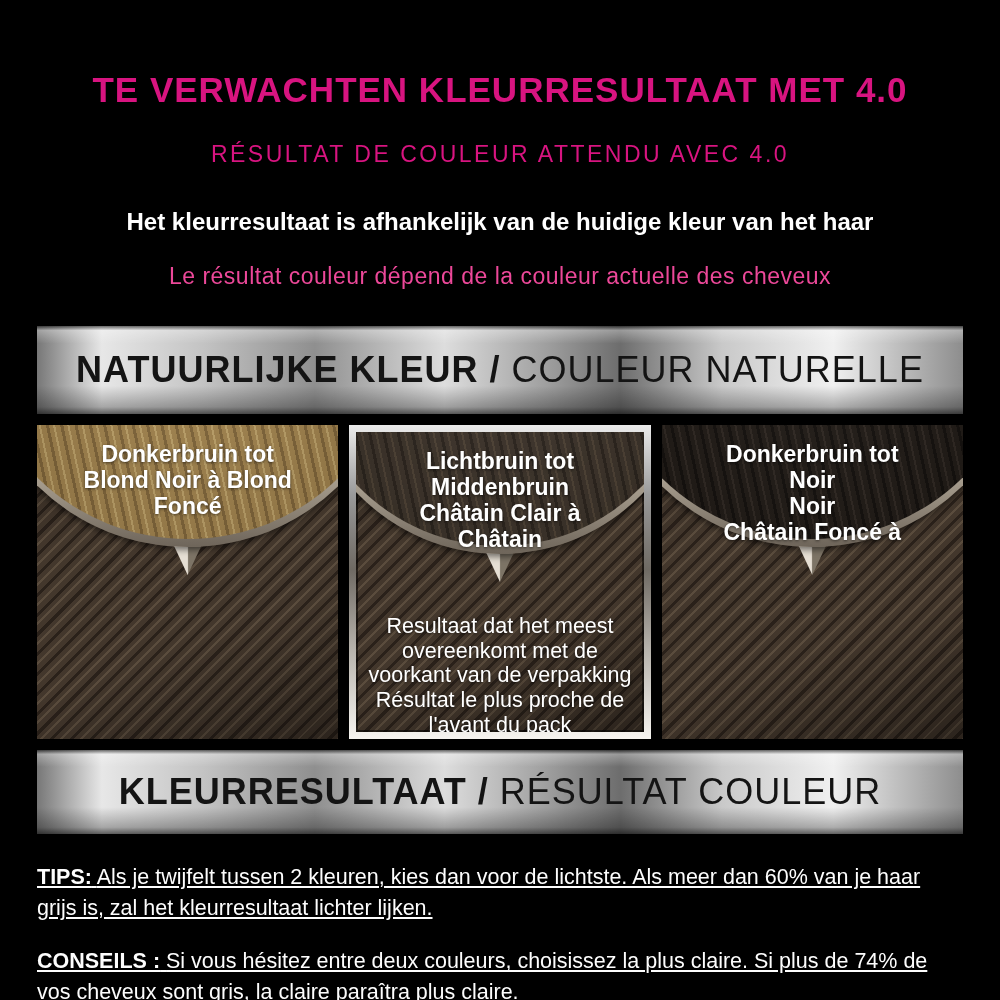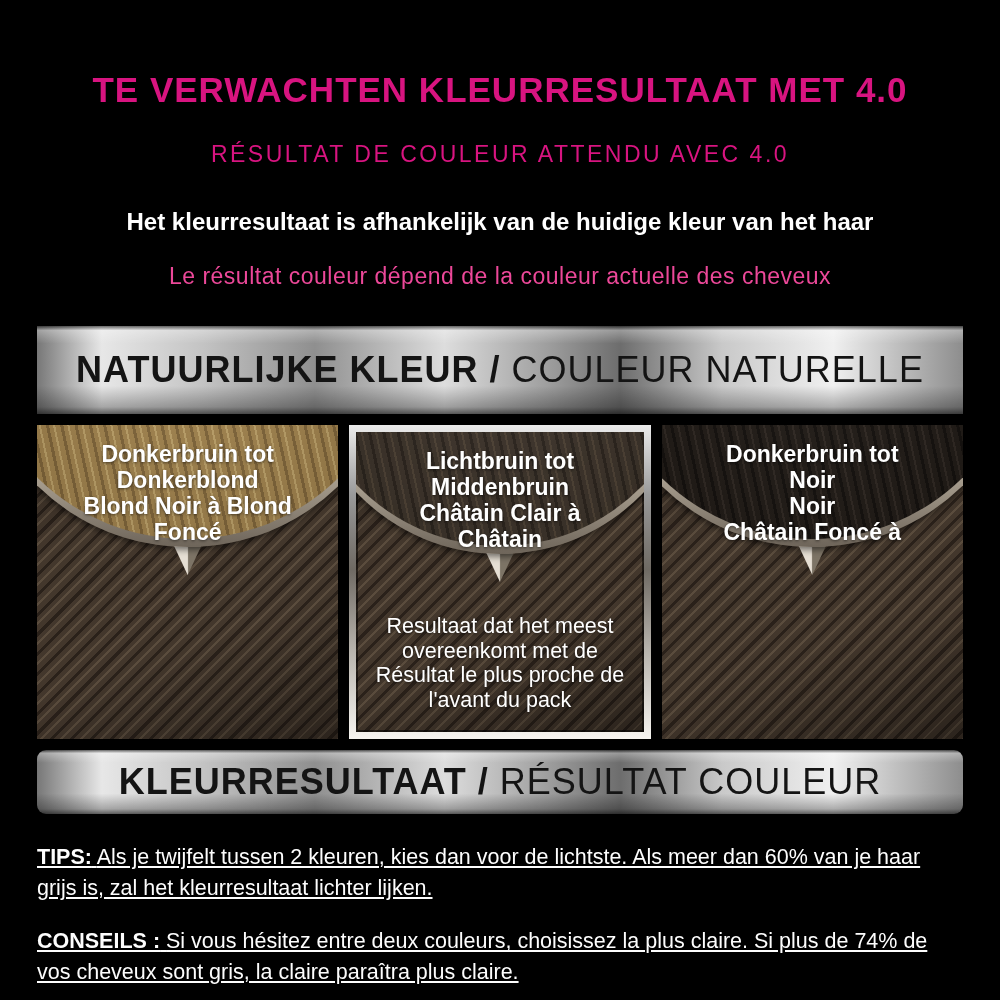--- a/index.html
+++ b/index.html
@@ -22,21 +22,21 @@
   .subtitle-fr { font-size:23px; font-weight:400; letter-spacing:.5px; color:#ec4899; }
   
   .banner {
     margin:0 37px; height:88px; display:flex; align-items:center; justify-content:center;
     background:
       linear-gradient(180deg, rgba(0,0,0,.55) 0, rgba(255,255,255,.3) 5%, rgba(255,255,255,0) 20%, rgba(0,0,0,0) 68%, rgba(0,0,0,.28) 92%, rgba(0,0,0,.6) 100%),
       linear-gradient(90deg,#777 0%,#e7e7e7 7%,#c3c3c3 18%,#8f8f8f 30%,#dddddd 44%,#9f9f9f 55%,#6d6d6d 63%,#c9c9c9 74%,#f0f0f0 86%,#8d8d8d 100%);
     color:#141414; font-size:36px; letter-spacing:1px; white-space:pre;
   }
   .banner-natural { margin-top:36px;text-align:center; }
-  .banner-result { margin-top:11px; height:64px;border-radius:9px; }
+  .banner-result { margin-top:11px; height:84px; }
   .b-bold { font-weight:700; }
   .b-light { font-weight:400; }
   
   .panels { margin:11px 37px 0; height:314px; display:flex; gap:11px; }
   .panel-wrap { flex:1; position:relative; }
   .panel-frame {
     padding:7px; height:100%;
     background:linear-gradient(180deg,#ececec 0,#9a9a9a 22%,#6f6a63 46%,#b8b4ad 72%,#f6f4f0 100%);
   }
   .panel {
@@ -103,21 +103,20 @@
 
   <div class="panels" style="--rb: #43372c; --rl: #5a4c3d; --rd: #2a211a;">
 
     <div class="panel-wrap">
       <div class="panel" style="--hb: #ac8b51; --hl: #c9ab6e; --hd: #876a3b;">
         <div class="pointer"></div>
         <div class="rim"></div>
         <div class="dome"></div>
         <div class="swatch-label">
           <span>Donkerbruin tot</span>
-          <span>Donkerblond</span>
           <span>Blond Noir à Blond</span>
           <span>Foncé</span>
         </div>
       </div>
     </div>
 
     <div class="panel-wrap">
       <div class="panel-frame">
         <div class="panel" style="--hb: #3e342a; --hl: #514436; --hd: #2b231c;">
           <div class="pointer"></div>
@@ -125,20 +124,21 @@
           <div class="dome"></div>
           <div class="swatch-label">
             <span>Lichtbruin tot</span>
             <span>Middenbruin</span>
             <span>Châtain Clair à</span>
             <span>Châtain</span>
           </div>
           <div class="swatch-note">
             <span>Resultaat dat het meest</span>
             <span>overeenkomt met de</span>
+            <span>voorkant van de verpakking</span>
             <span>Résultat le plus proche de</span>
             <span>l'avant du pack</span>
           </div>
         </div>
       </div>
     </div>
 
     <div class="panel-wrap">
       <div class="panel" style="--hb: #201a15; --hl: #302822; --hd: #120e0b;">
         <div class="pointer"></div>

